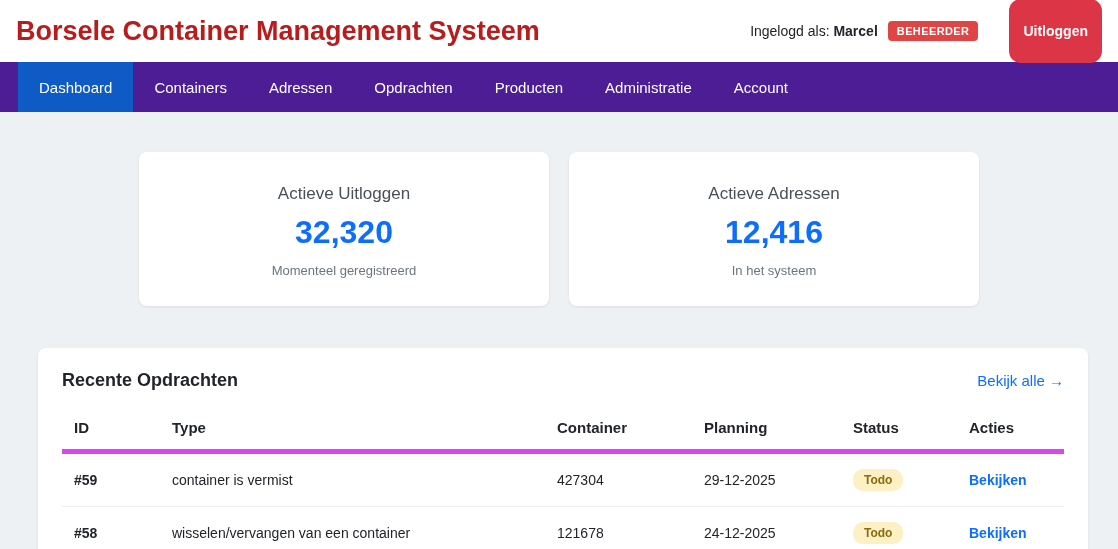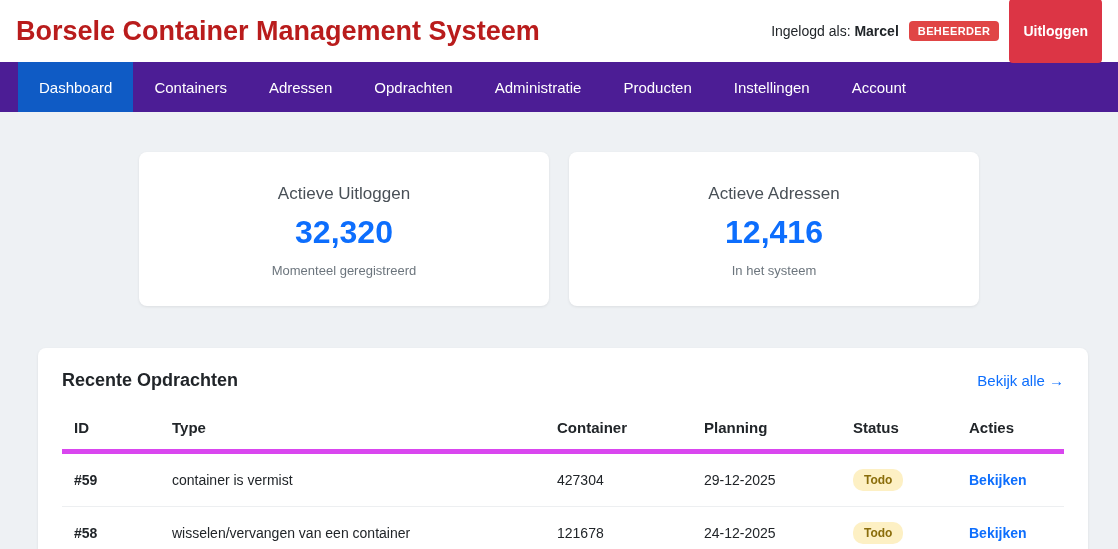--- a/index.html
+++ b/index.html
@@ -45,22 +45,23 @@
     text-transform: uppercase;
   }
   .logout-btn {
     background: #dc3545;
     color: #ffffff;
     border: none;
     font-family: inherit;
     font-size: 14px;
     font-weight: 700;
     padding: 24px 14px;
-    border-radius: 4px;
-    cursor: pointer;
+    border-radius: 12px;
+    cursor: pointer;
+    margin-left: 21px;
   }
 
   
   .navbar {
     height: 50px;
     background: #4c1d95;
     display: flex;
     align-items: stretch;
     padding-left: 18px;
   }
@@ -184,23 +185,22 @@
     <span class="role-badge">BEHEERDER</span>
     <button class="logout-btn">Uitloggen</button>
   </div>
 </header>
 
 <nav class="navbar">
   <a class="nav-item active">Dashboard</a>
   <a class="nav-item">Containers</a>
   <a class="nav-item">Adressen</a>
   <a class="nav-item">Opdrachten</a>
+  <a class="nav-item">Producten</a>
   <a class="nav-item">Administratie</a>
-  <a class="nav-item">Producten</a>
-  <a class="nav-item">Instellingen</a>
   <a class="nav-item">Account</a>
 </nav>
 
 <main class="main">
 
   <div class="stats-row">
     <div class="stat-card">
       <div class="stat-title">Actieve Uitloggen</div>
       <div class="stat-value">32,320</div>
       <div class="stat-sub">Momenteel geregistreerd</div>

